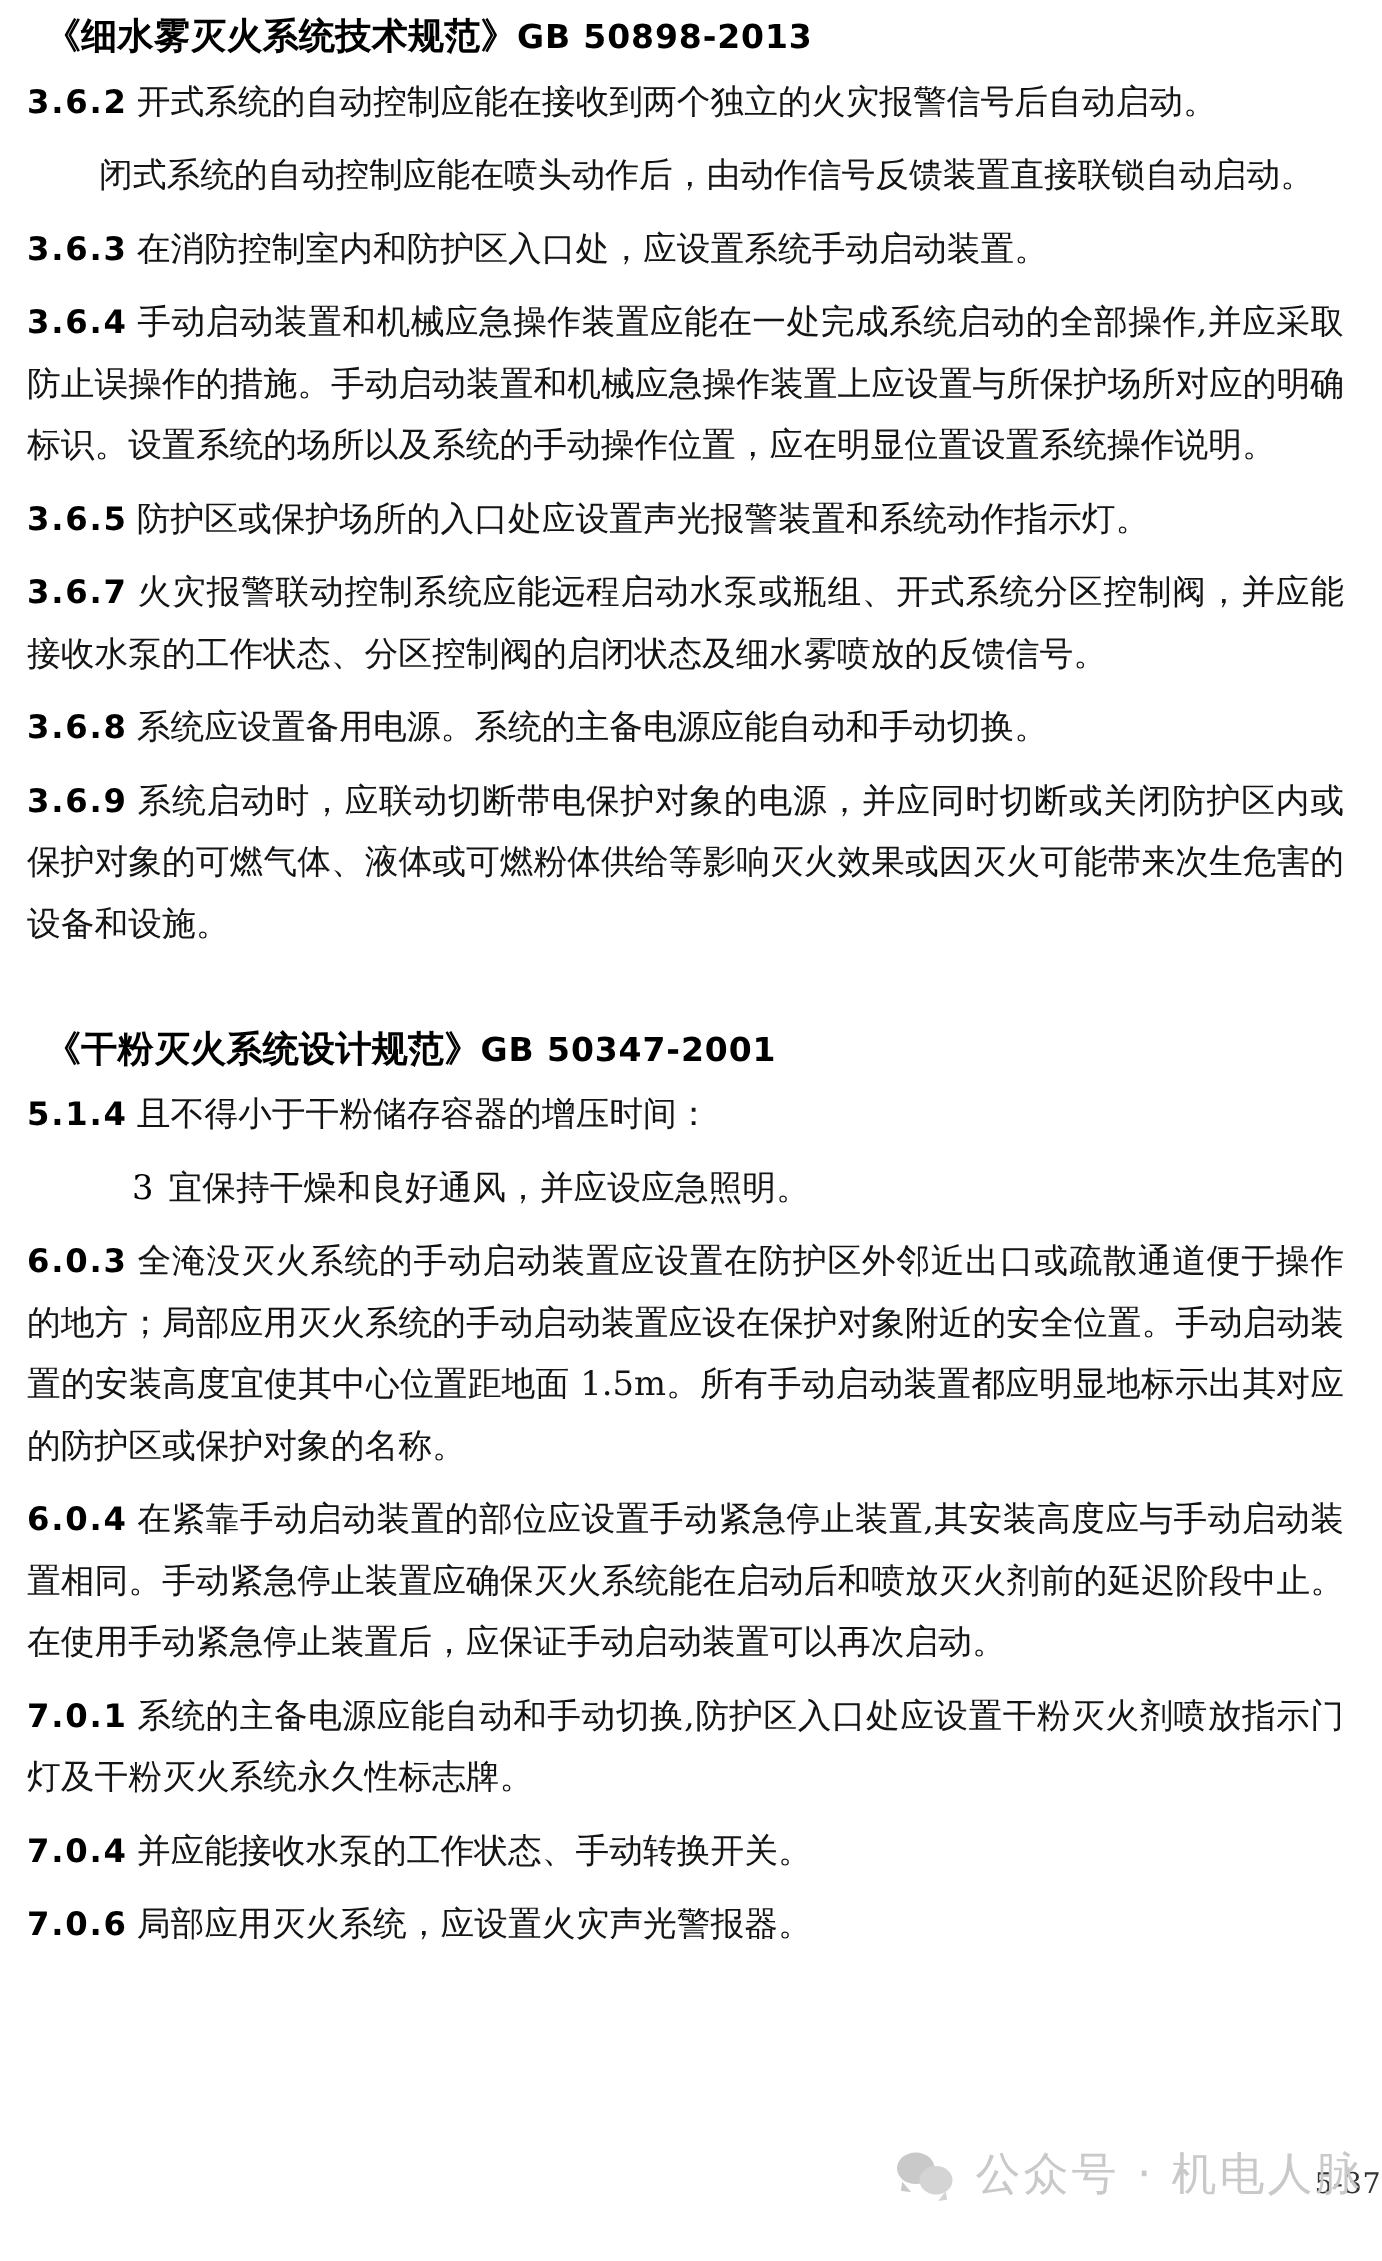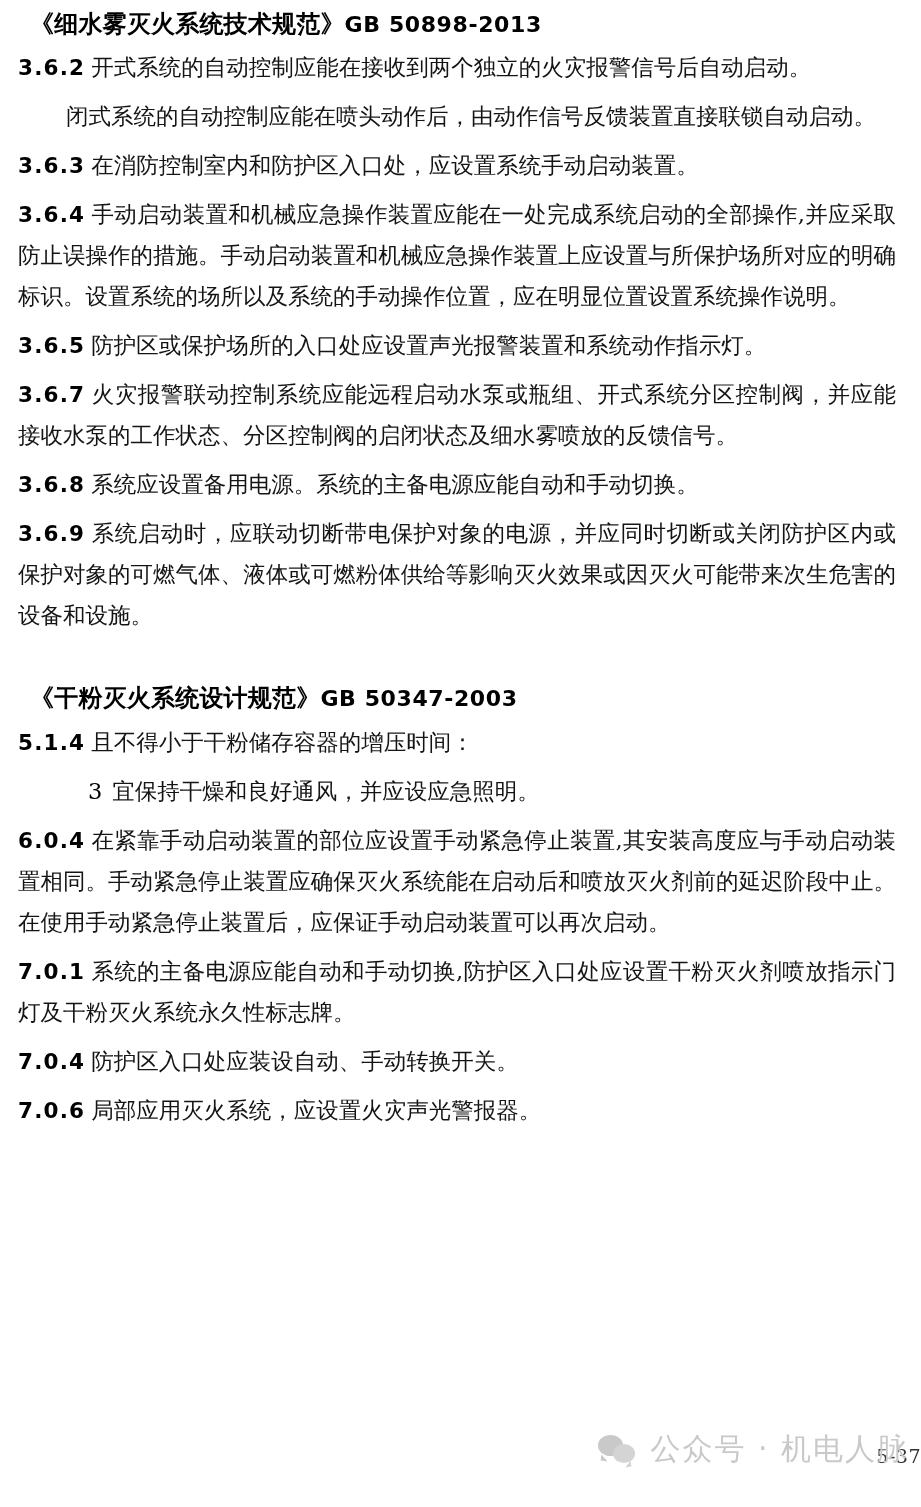--- a/index.html
+++ b/index.html
@@ -201,43 +201,46 @@
 
     <p class="clause">
       <span class="num">3.6.8</span><span class="txt">系统应设置备用电源。系统的主备电源应能自动和手动切换。</span>
     </p>
 
     <p class="clause">
       <span class="num">3.6.9</span><span class="txt">系统启动时，应联动切断带电保护对象的电源，并应同时切断或关闭防护区内或保护对象的可燃气体、液体或可燃粉体供给等影响灭火效果或因灭火可能带来次生危害的设备和设施。</span>
     </p>
 
     <div class="std-heading heading-2">
-      <span class="cn">《干粉灭火系统设计规范》</span><span class="code">GB 50347-2003</span>
+      <span class="cn">《干粉灭火系统设计规范》</span><span class="code">GB 50347-2001</span>
     </div>
 
     <p class="clause">
       <span class="num">5.1.4</span><span class="txt">且不得小于干粉储存容器的增压时间：</span>
     </p>
 
     <p class="clause sub">
       <span class="num">3</span><span class="txt">宜保持干燥和良好通风，并应设应急照明。</span>
     </p>
 
 
+    <p class="clause">
+      <span class="num">6.0.3</span><span class="txt">全淹没灭火系统的手动启动装置应设置在防护区外邻近出口或疏散通道便于操作的地方；局部应用灭火系统的手动启动装置应设在保护对象附近的安全位置。手动启动装置的安装高度宜使其中心位置距地面 1.5m。所有手动启动装置都应明显地标示出其对应的防护区或保护对象的名称。</span>
+    </p>
 
     <p class="clause">
       <span class="num">6.0.4</span><span class="txt">在紧靠手动启动装置的部位应设置手动紧急停止装置,其安装高度应与手动启动装置相同。手动紧急停止装置应确保灭火系统能在启动后和喷放灭火剂前的延迟阶段中止。在使用手动紧急停止装置后，应保证手动启动装置可以再次启动。</span>
     </p>
 
     <p class="clause">
       <span class="num">7.0.1</span><span class="txt">系统的主备电源应能自动和手动切换,防护区入口处应设置干粉灭火剂喷放指示门灯及干粉灭火系统永久性标志牌。</span>
     </p>
 
     <p class="clause">
-      <span class="num">7.0.4</span><span class="txt">防护区入口处应装设自动、手动转换开关。</span>
+      <span class="num">7.0.4</span><span class="txt">并应能接收水泵的工作状态、手动转换开关。</span>
     </p>
 
     <p class="clause">
       <span class="num">7.0.6</span><span class="txt">局部应用灭火系统，应设置火灾声光警报器。</span>
     </p>
 
   </div>
 
   <div class="footer">
     <div class="page-number">5-37</div>

